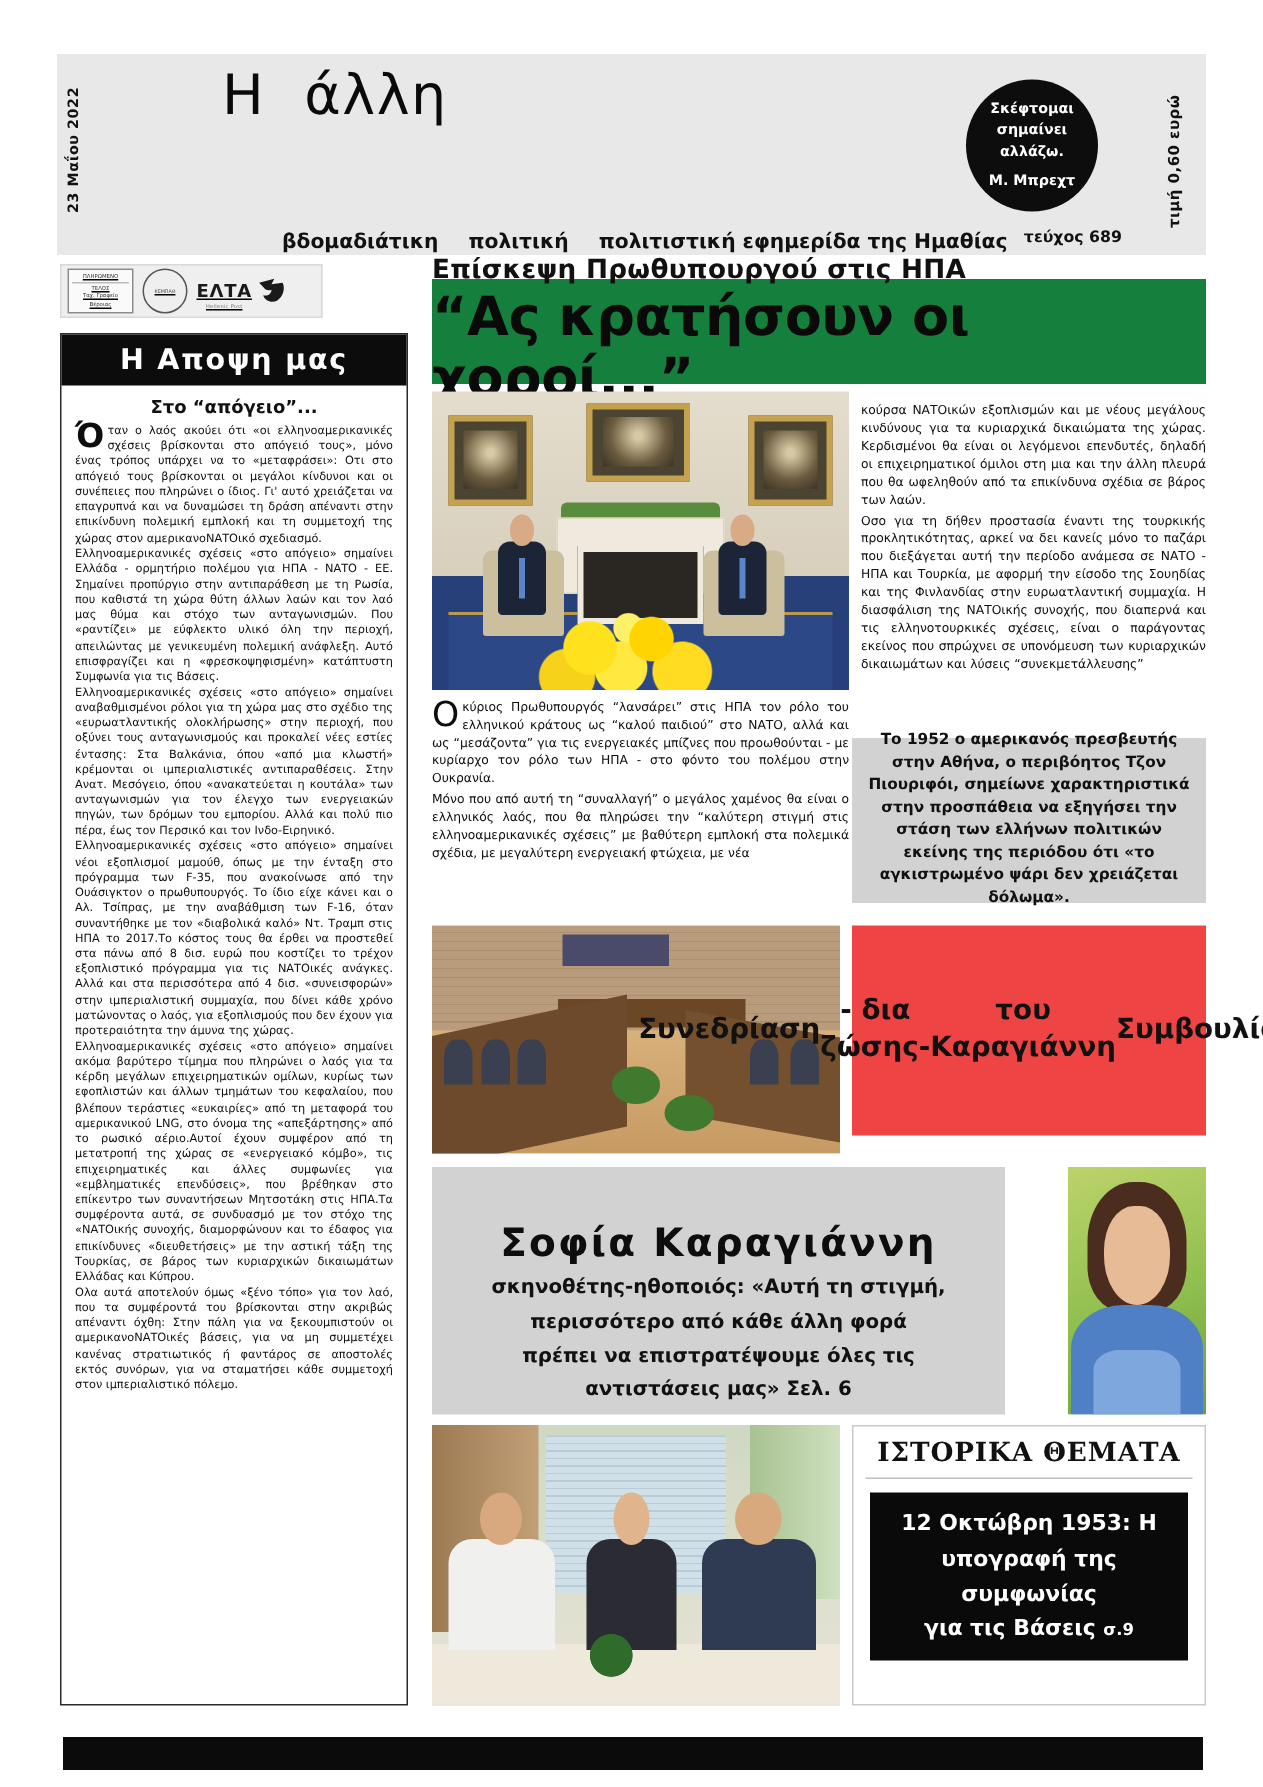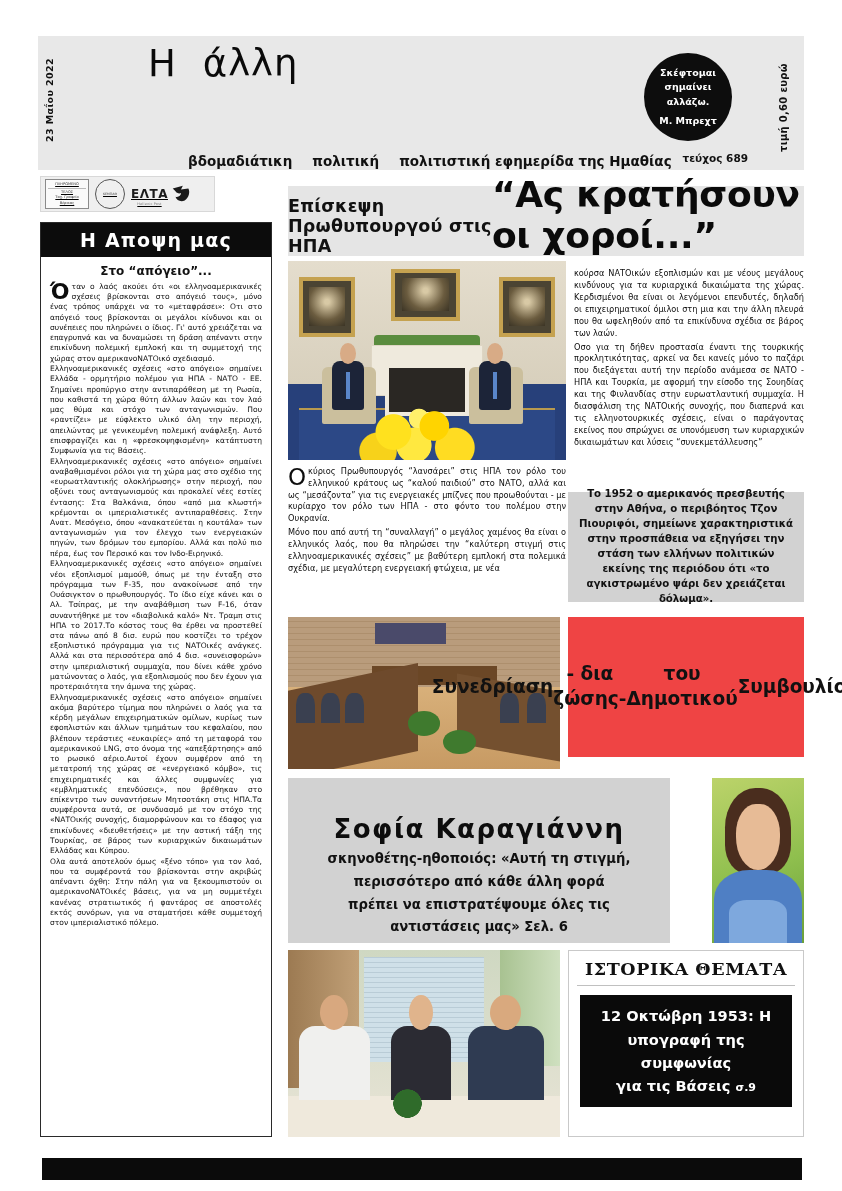--- a/index.html
+++ b/index.html
@@ -107,22 +107,22 @@
   .editorial-body p { margin: 0 0 0.5px 0; }
   .editorial-body p.first::first-letter {
     float: left; font-size: 22px; line-height: 0.86; font-weight: bold;
     padding: 1px 2px 0 0;
   }
 
   
   .main-head {
     position: absolute; left: 288px; top: 186px;
     width: 516px; height: 70px;
-    background: #e5e5e5;
-    display:flex; flex-direction:row; align-items:flex-end; justify-content:center;
+    background: #15803d;
+    display:flex; flex-direction:column; align-items:flex-start; justify-content:center;
   }
   .kicker { font-size: 17.5px; font-weight: bold; color:#111; letter-spacing:.2px; }
   .headline { font-size: 36px; font-weight: bold; color:#0a0a0a; letter-spacing:-.3px; margin-top:1px;}
 
   .lead-photo {
     position: absolute; left: 288px; top: 261px;
     width: 278px; height: 199px; overflow:hidden;
   }
   .lead-text {
     position: absolute; left: 288px; top: 466px;
@@ -392,21 +392,21 @@
       <div class="cs-pers" style="left:21%"></div>
       <div class="cs-pers" style="left:78%"></div>
       <div class="cs-pers" style="left:88%"></div>
       <div class="cs-plant cs-p1"></div>
       <div class="cs-plant cs-p2"></div>
     </div>
   </div>
   <div class="council-box">
     <div>Συνεδρίαση</div>
     <div>- δια ζώσης-</div>
-    <div>του Δημοτικού</div>
+    <div>του Καραγιάννη</div>
     <div>Συμβουλίου</div>
     <div>
       <span>Βέροιας</span>
       <span class="pg">σ.3,8</span>
     </div>
   </div>
 
   <div class="sofia-box">
     <div class="sofia-name">Σοφία  Καραγιάννη</div>
     <div class="sofia-quote">

